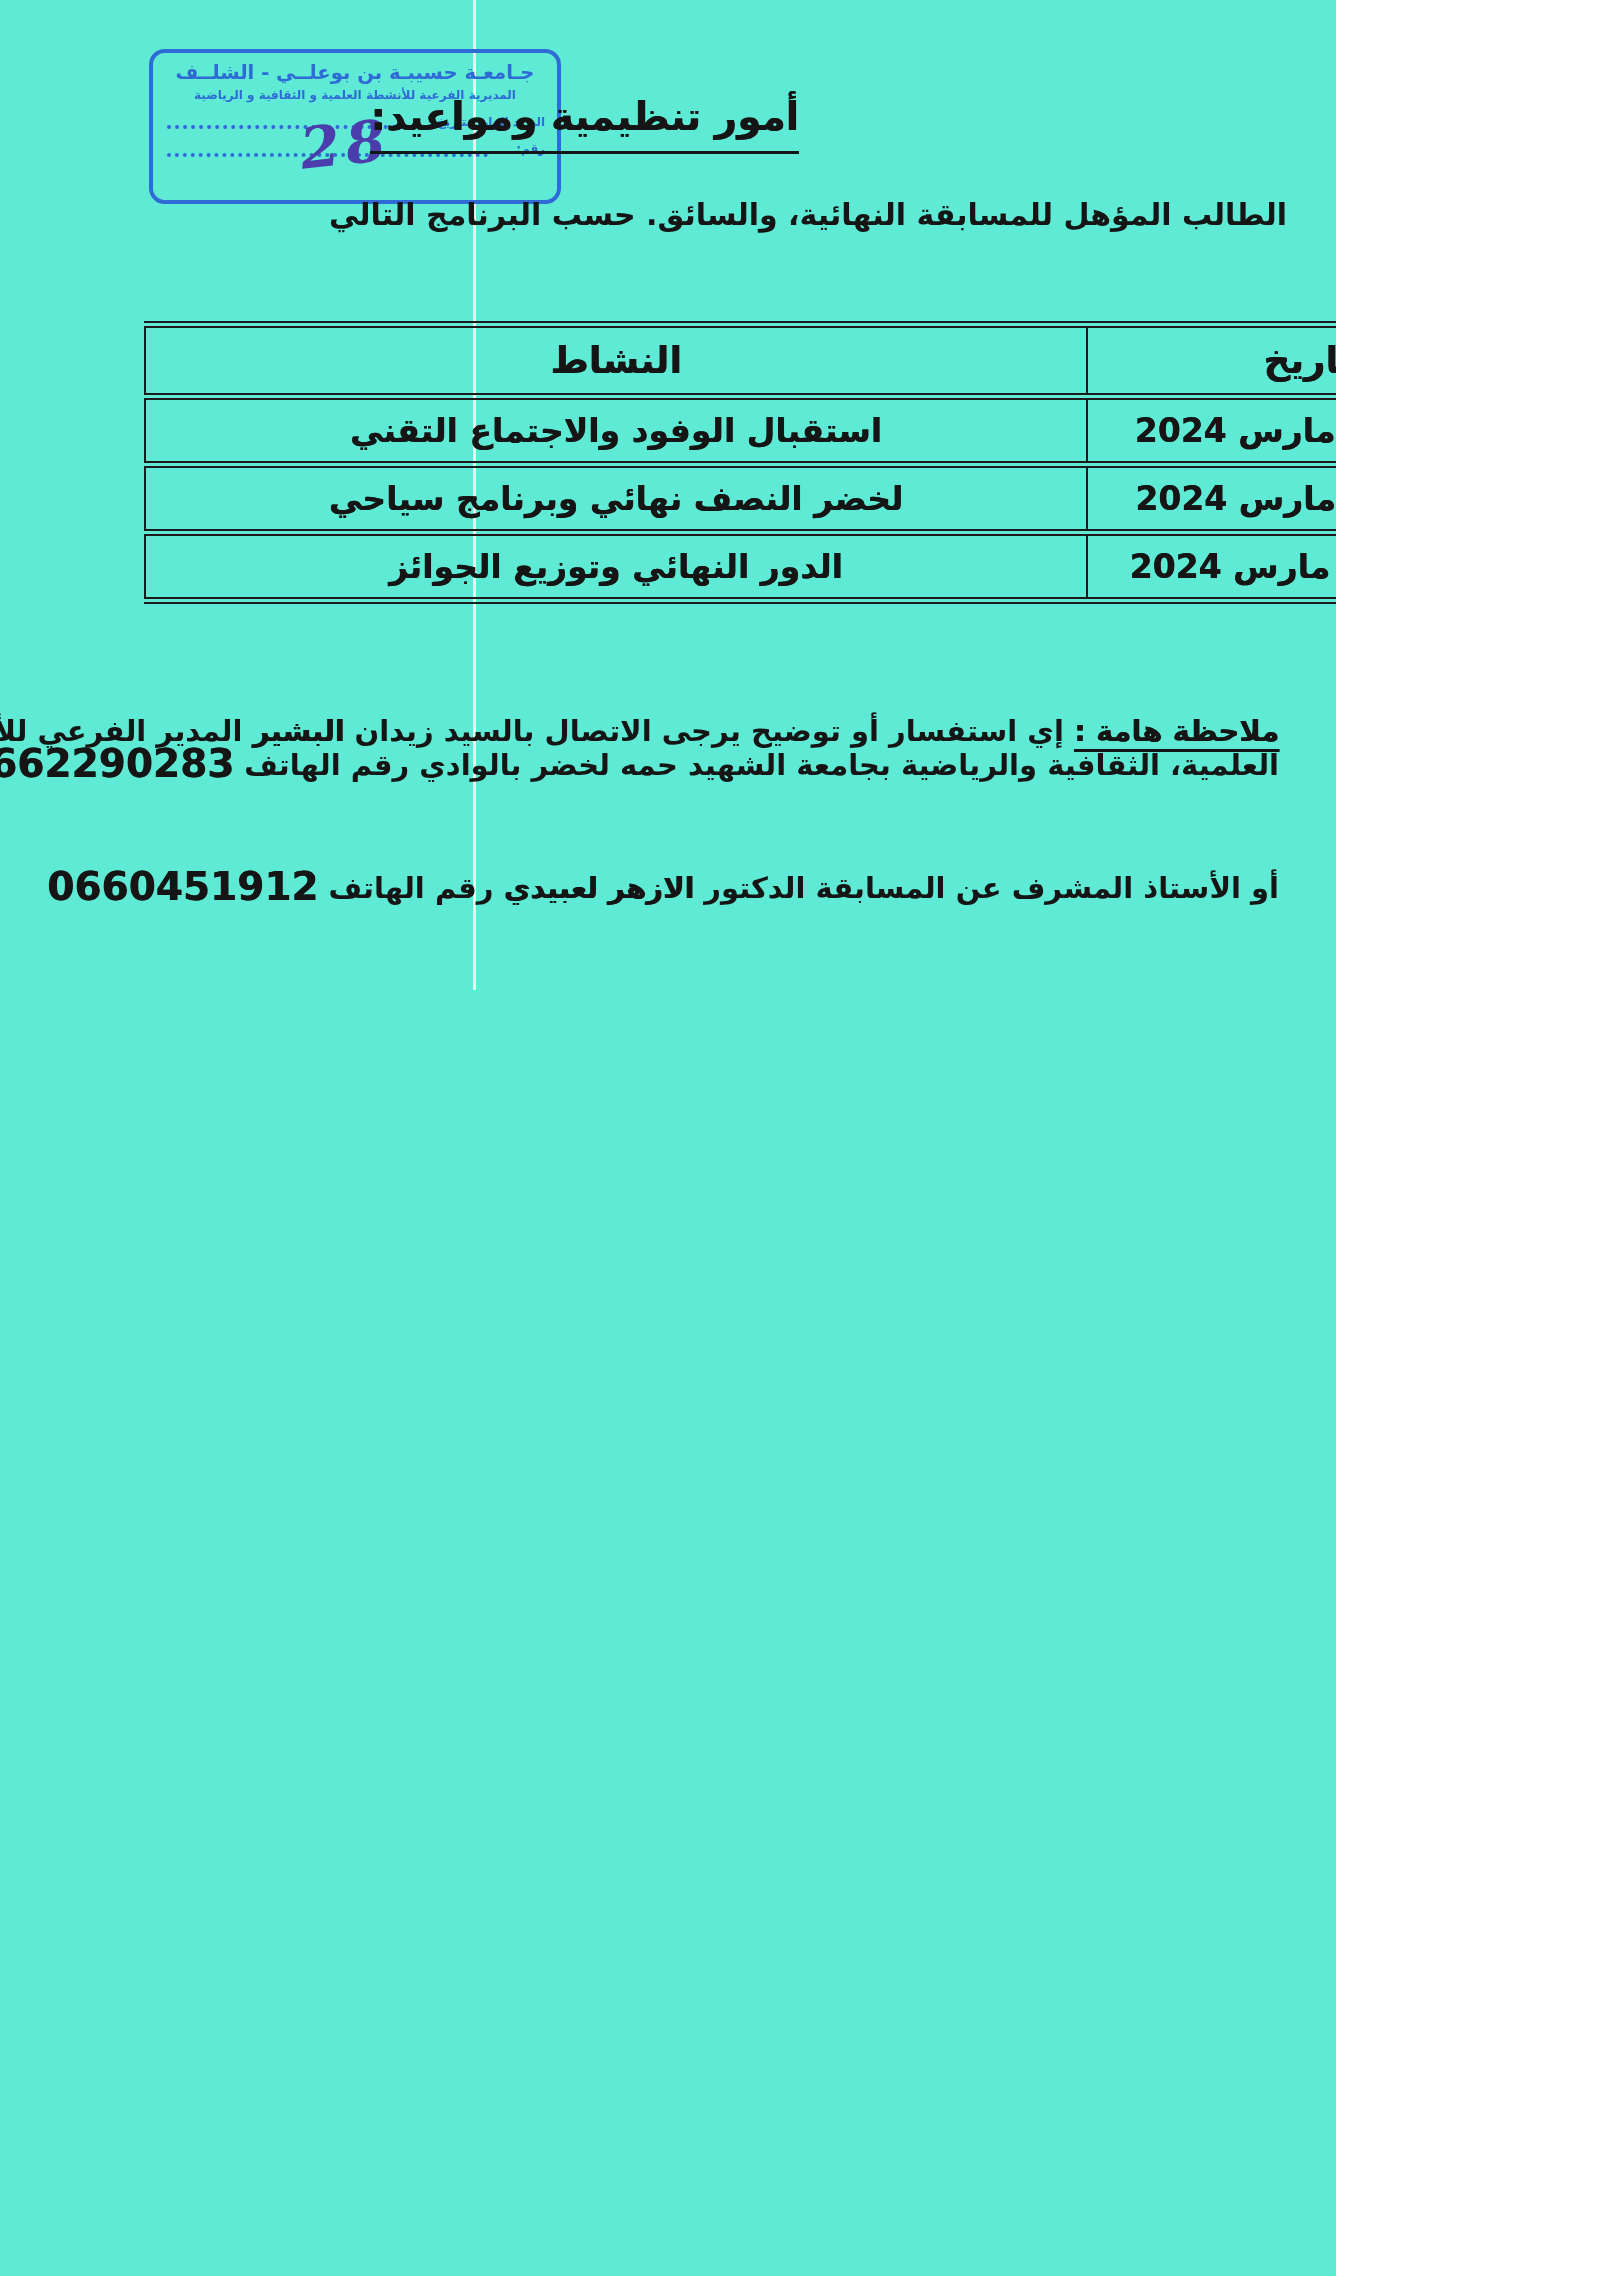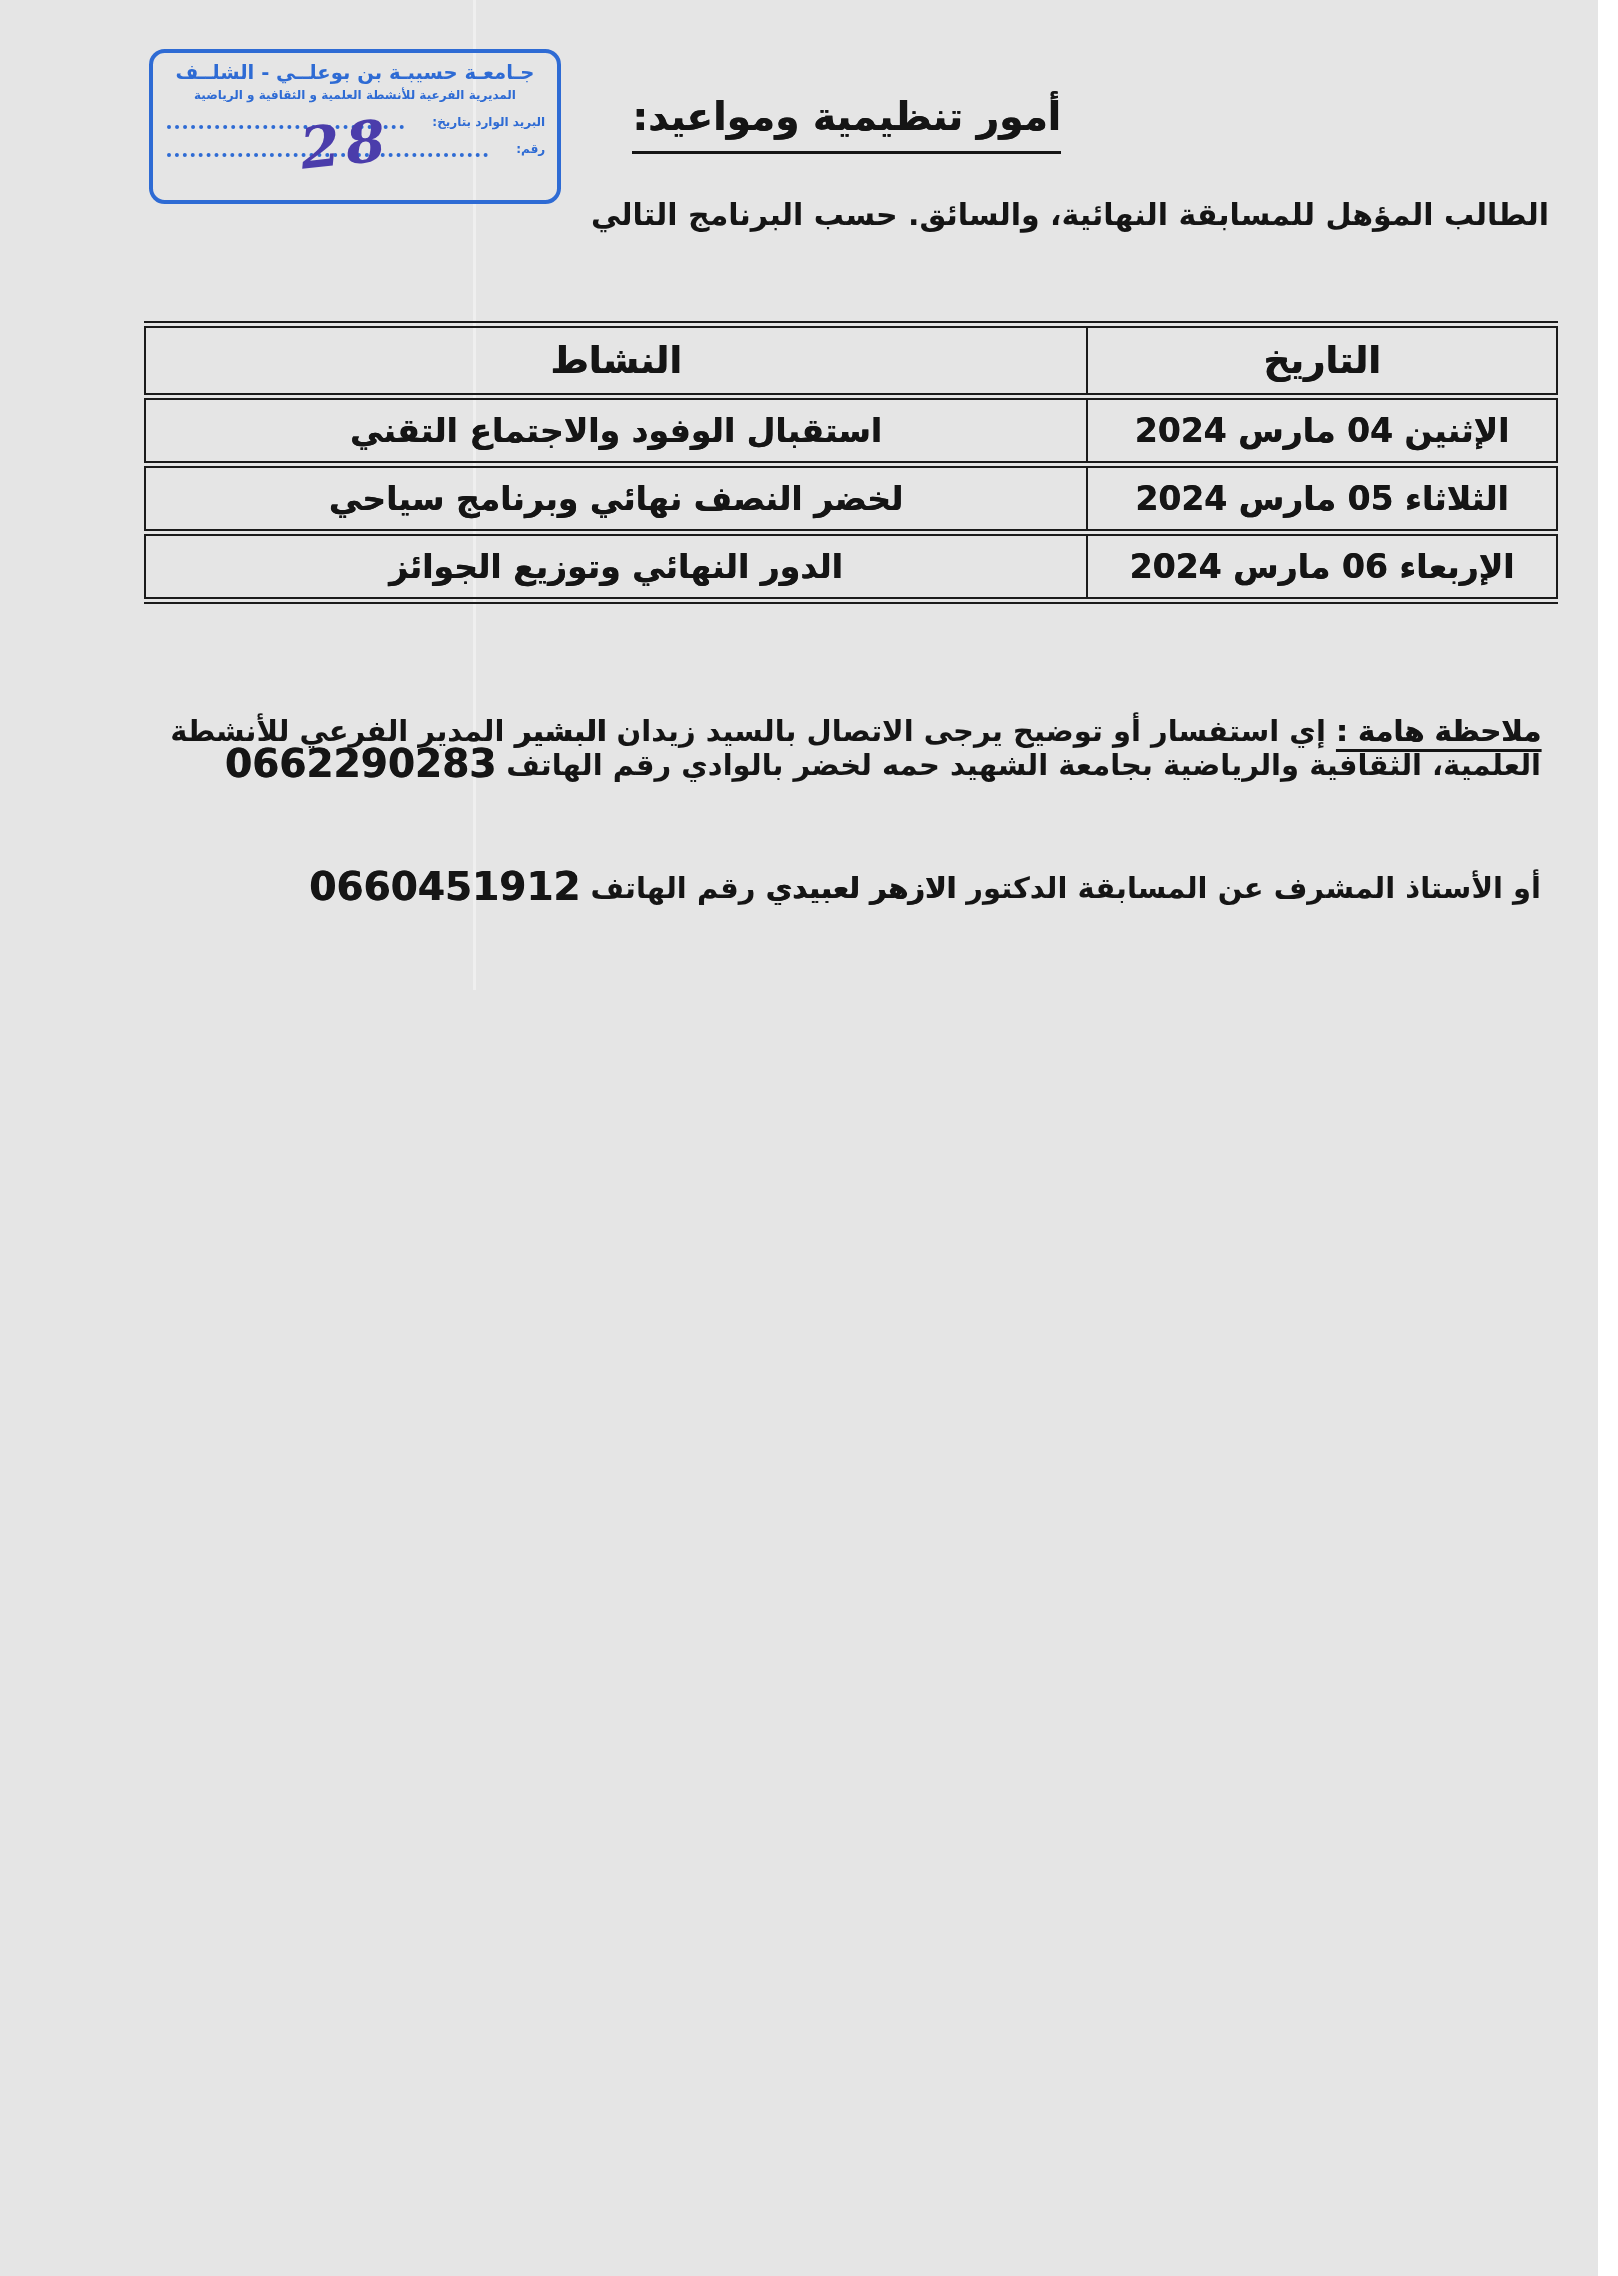--- a/index.html
+++ b/index.html
@@ -1,19 +1,19 @@
 <!DOCTYPE html>
 <html lang="ar"><head>
 <meta charset="utf-8">
 <style>
   html,body{margin:0;padding:0;background:#ffffff;}
   .page{
     position:relative;
-    width:1598px;height:2277px;
-    background:#e5e5e5;
+    width:1336px;height:2277px;
+    background:#5eead4;
     overflow:hidden;
     font-family:"DejaVu Sans",sans-serif;
     color:#151515;
   }
   
   .scan-line{
     position:absolute;left:473px;top:0;width:2.9px;height:990px;
     background:#efefef;
   }
   

